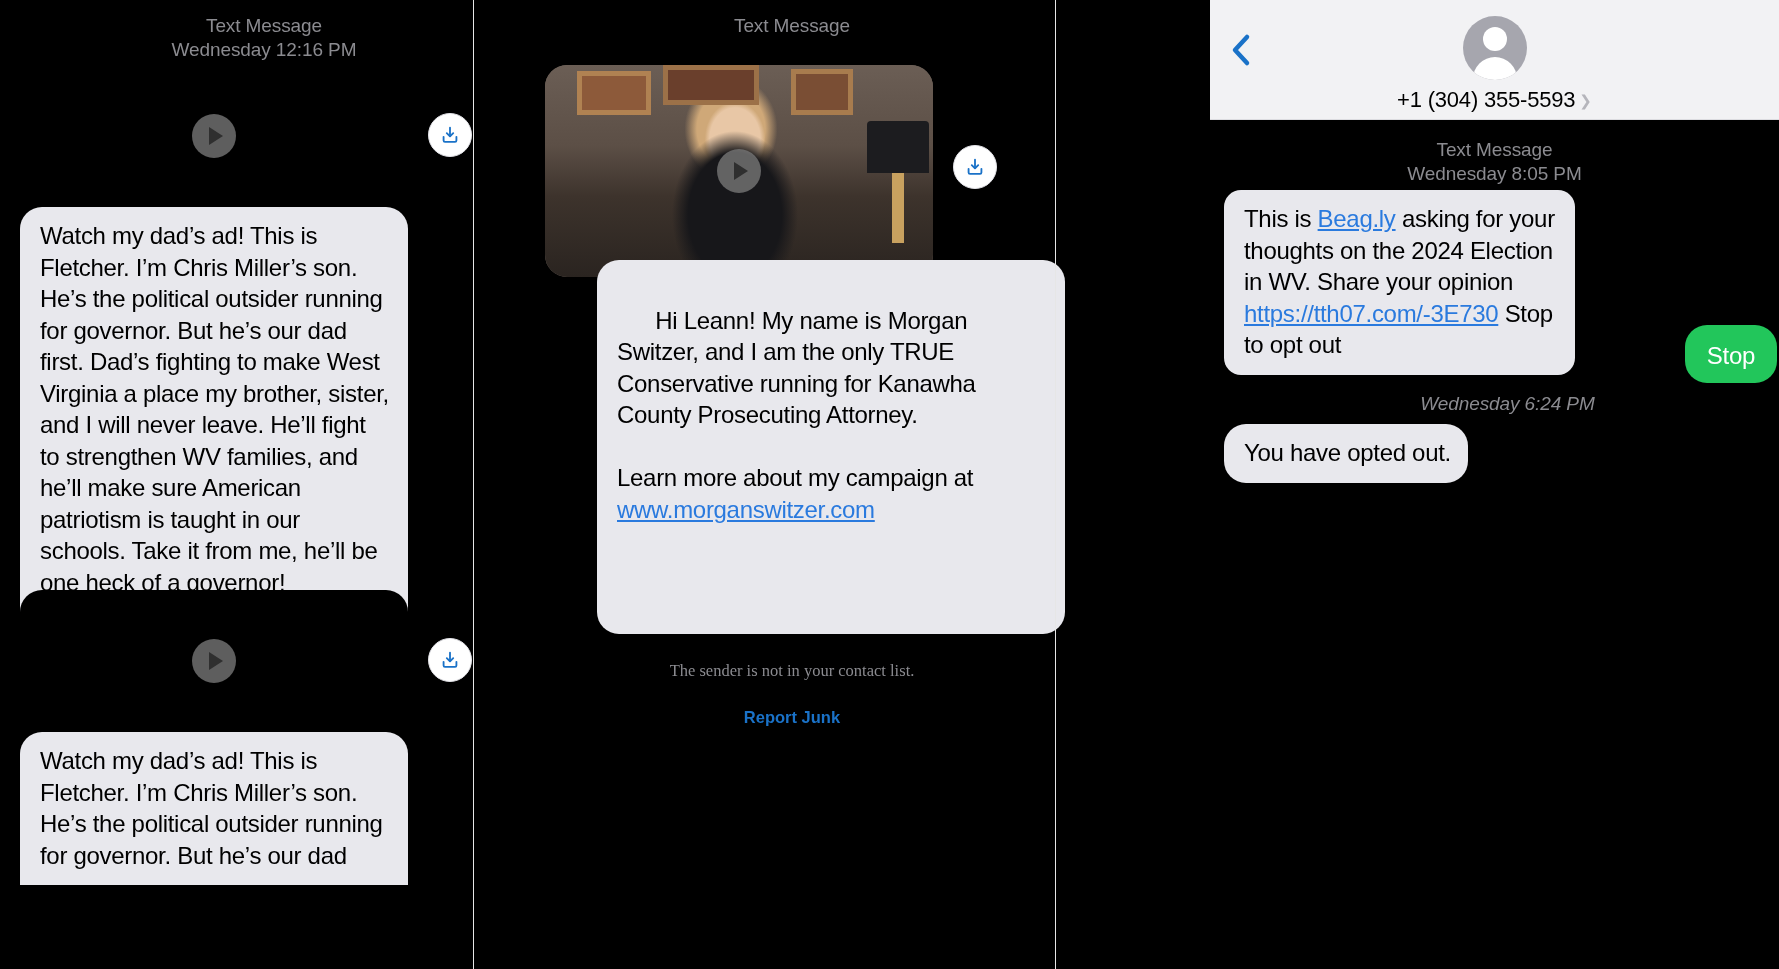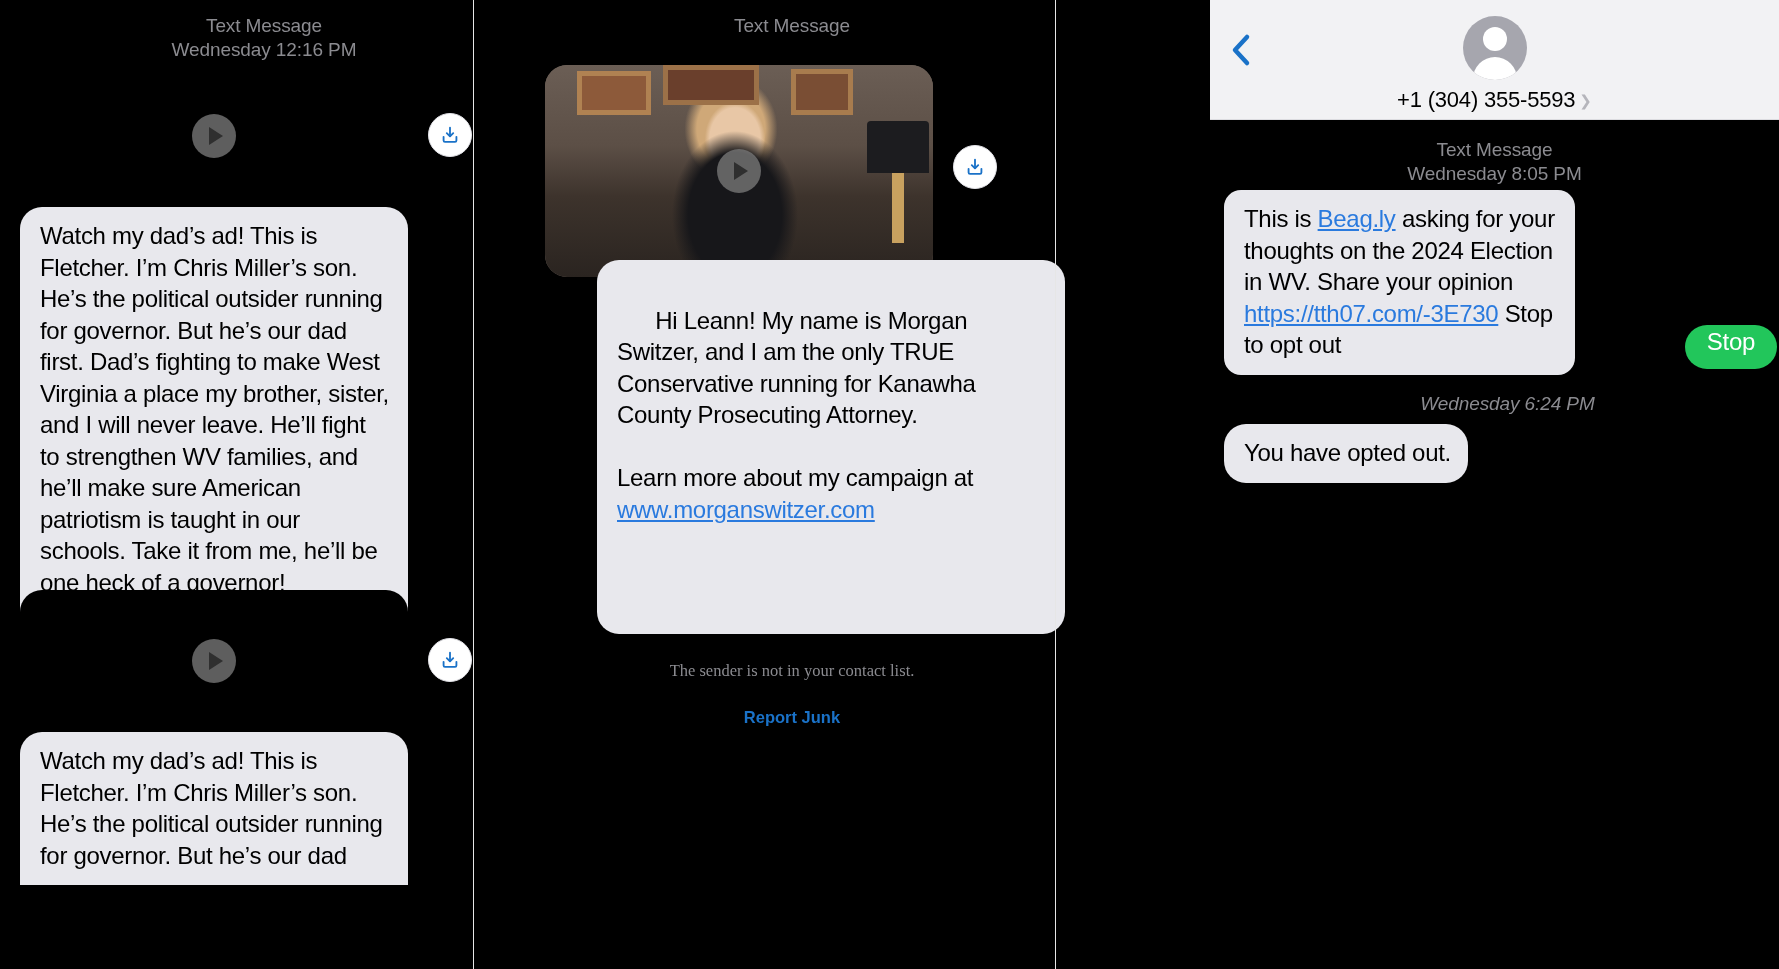--- a/index.html
+++ b/index.html
@@ -306,21 +306,21 @@
 
     <div class="ts" style="position:absolute; left:0; top:138px; width:569px;">
       <div class="ts-line1">Text Message</div>
       <div class="ts-line2">Wednesday 8:05 PM</div>
     </div>
 
     <div class="bubble incoming" style="position:absolute; left:14px; top:190px; width:351px; white-space:normal;border-radius:17px;">
       <span>This is </span><span class="link">Beag.ly</span><span> asking for your thoughts on the 2024 Election in WV. Share your opinion </span><span class="link">https://tth07.com/-3E730</span><span> Stop to opt out</span>
     </div>
 
-    <div class="bubble outgoing" style="position:absolute; right:2px; top:325px; padding:1px 22px 11px 22px;">Stop</div>
+    <div class="bubble outgoing" style="position:absolute; right:2px; top:325px; padding:15px 22px 11px 22px;">Stop</div>
 
     <div class="ts" style="position:absolute; left:13px; top:392px; width:569px;font-style:italic;">
       <div class="ts-line2">Wednesday 6:24 PM</div>
     </div>
 
     <div class="bubble incoming" style="position:absolute; left:14px; top:424px;">You have opted out.</div>
   </div>
 
 </div>
 

